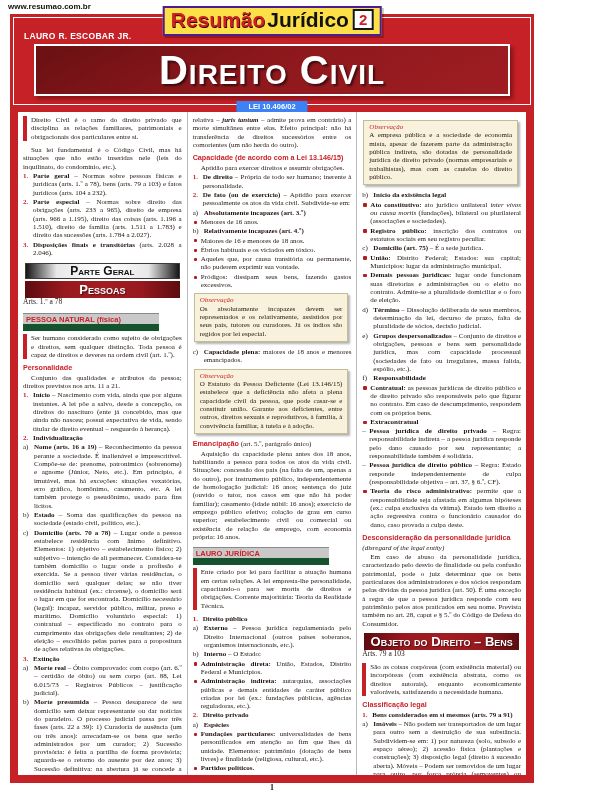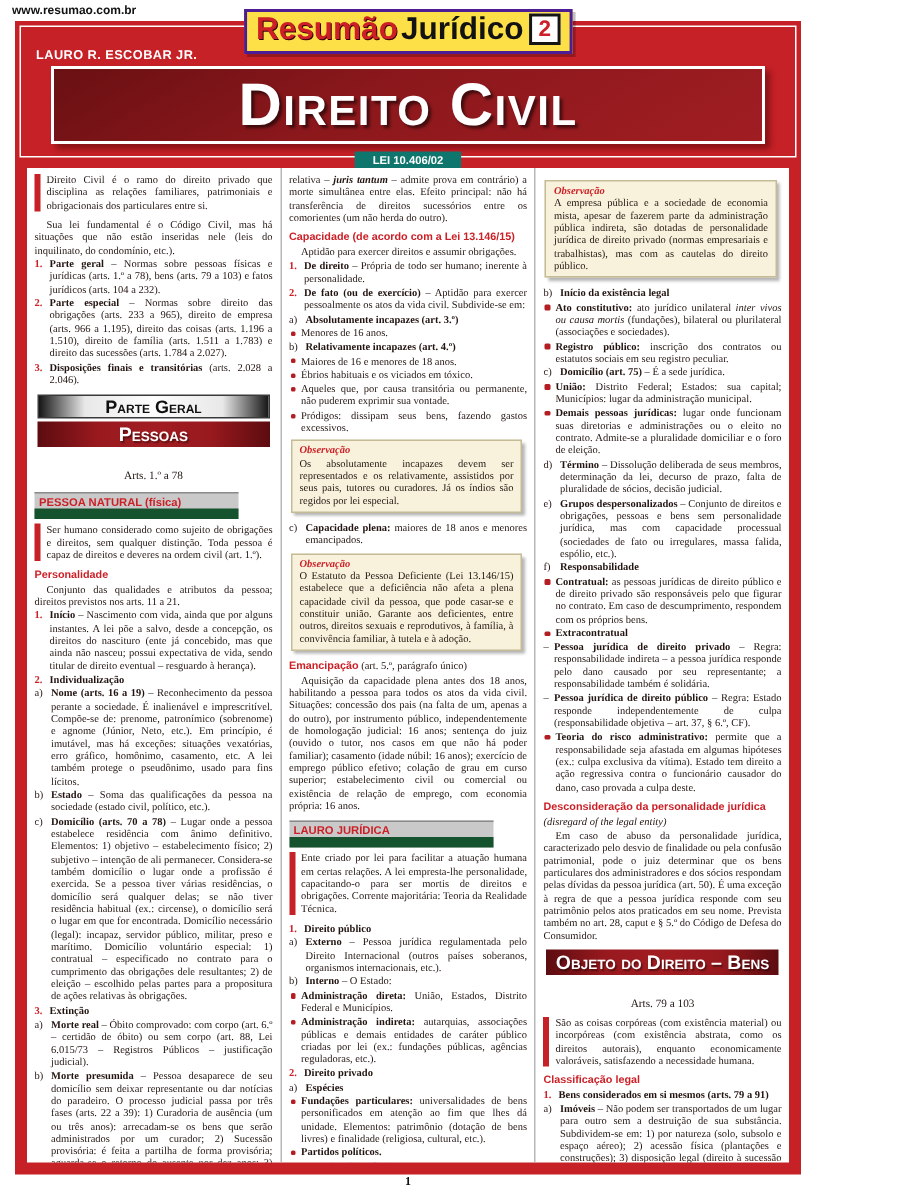--- a/index.html
+++ b/index.html
@@ -16,45 +16,45 @@
   .brand-black{font:bold 21px "Liberation Sans",sans-serif;color:#121212;margin-left:2px;}
   .brand-num{display:inline-block;vertical-align:2px;border:2px solid #151515;color:#cc1f26;
              font:bold 15px "Liberation Sans",sans-serif;padding:0 4px;margin-left:4px;background:#fff;}
   .author{position:absolute;top:13px;left:10px;color:#fff;font:bold 8.5px "Liberation Sans",sans-serif;letter-spacing:.3px;z-index:2;}
   .title-panel{position:absolute;left:20px;right:20px;top:26px;bottom:8px;
                background:linear-gradient(150deg,#6a1013 0%,#8c181c 45%,#a01d22 100%);
                border:2px solid #fff;display:flex;align-items:center;justify-content:center;
                box-shadow:3px 3px 4px rgba(60,0,0,.45);}
   .title{margin:0;color:#fff;font:bold 40px/1 "Liberation Sans",sans-serif;font-variant:small-caps;
          letter-spacing:1px;text-shadow:2px 2px 2px rgba(0,0,0,.55);}
-  .law-badge{position:absolute;left:50%;bottom:-8px;transform:translateX(-50%);background:#0f766e;
+  .law-badge{position:absolute;left:50%;bottom:-8px;transform:translateX(-50%);background:#3b82f6;
              color:#fff;font:bold 7.5px "Liberation Sans",sans-serif;padding:1px 12px;z-index:3;white-space:nowrap;}
   
   .content{flex:1;background:#fff;margin:7px 8px 8px;display:flex;overflow:hidden;}
   .col{flex:1 1 0;min-width:0;padding:4px 5px 0;font-size:7px;line-height:1.19;text-align:justify;
        hyphens:auto;-webkit-hyphens:auto;overflow:hidden;}
   .col + .col{border-left:1px solid #b8b8b8;}
   .col p{margin:0 0 1px;}
   .gap{margin-top:5px !important;}
   .ind{text-indent:8px;}
   .rb{border-left:4px solid #c62127;padding-left:4px;margin:1px 0 4px;}
   .rh{color:#cc1f26;font-weight:bold;font-family:"Liberation Sans",sans-serif;font-size:7.2px;}
   .h-black{margin:6px 2px 2px;text-align:center;font:bold 12px "Liberation Sans",sans-serif;
            font-variant:small-caps;color:#101010;border:1px solid #3a3a3a;padding:0 2px;
            background:linear-gradient(90deg,#161616,#e8e8e8 20%,#fdfdfd 50%,#e8e8e8 80%,#161616);}
-  .h-red-bar{margin:2px 2px 15px;text-align:center;color:#fff;font:bold 13px "Liberation Sans",sans-serif;
+  .h-red-bar{margin:2px 2px 0;text-align:center;color:#fff;font:bold 13px "Liberation Sans",sans-serif;
              font-variant:small-caps;padding:1px 2px;text-shadow:1px 1px 1px rgba(0,0,0,.45);
              background:linear-gradient(90deg,#5c0c10,#97191e 25%,#a21d22 50%,#97191e 75%,#5c0c10);}
-  .arts{text-align:center;margin-bottom:4px;font-size:7.5px;}
+  .arts{text-align:left;margin-bottom:4px;font-size:7.5px;}
   .h-gray{display:block;width:82%;margin:6px 0 3px;background:#c9c9c9;border-top:1px solid #8a8a8a;
           border-bottom:7px solid #14532d;color:#cc1f26;font:bold 7.5px "Liberation Sans",sans-serif;
           padding:1px 3px 0;}
   .obs{background:#f8f2dc;border:1px solid #c5bb97;box-shadow:2px 2px 2px rgba(0,0,0,.3);
        padding:2px 5px 3px;margin:4px 3px 6px 1px;}
-  .obs-t{color:#cc1f26;font-weight:bold;font-style:italic;display:block;}
+  .obs-t{color:#cc1f26;font-weight:normal;font-style:italic;display:block;}
   .li1{position:relative;padding-left:10px;}
   .li1>.num{position:absolute;left:0;color:#cc1f26;font-weight:bold;}
   .li2{position:relative;margin-left:9px;padding-left:11px;}
   .li2>.num{position:absolute;left:0;}
   .li3{position:relative;margin-left:21px;padding-left:8px;}
   .li3::before{content:"";position:absolute;left:1px;top:2.8px;width:3.2px;height:3.2px;
                background:#b41d22;border-radius:1px;}
   .li4{position:relative;margin-left:27px;padding-left:7px;}
   .li4::before{content:"–";position:absolute;left:0;}
   .pagenum{position:absolute;bottom:0;left:0;width:100%;text-align:center;

